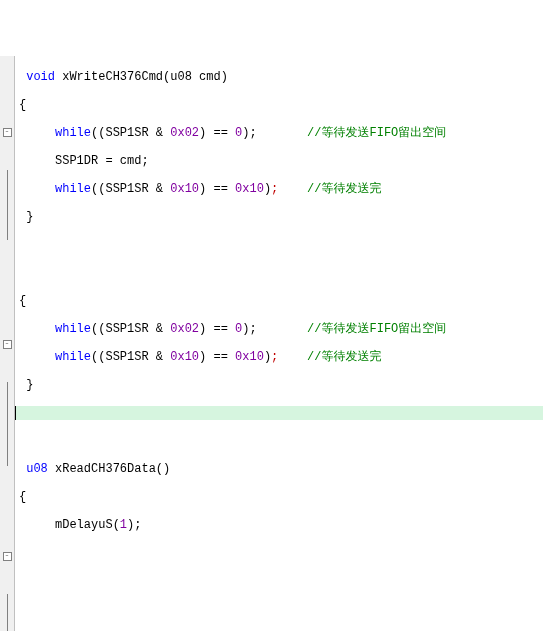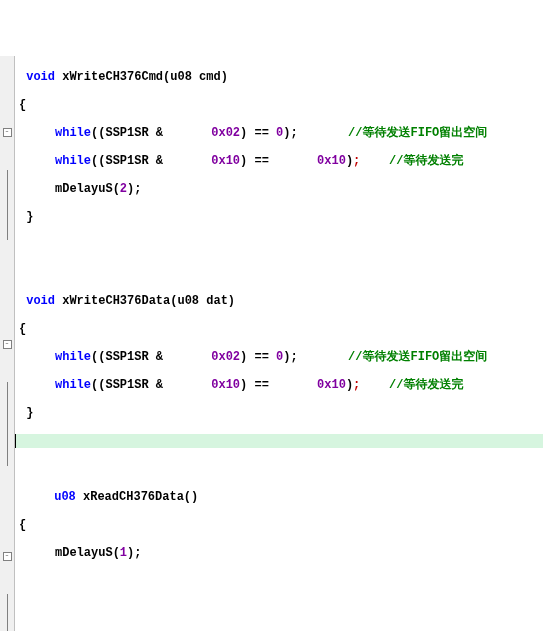--- a/index.html
+++ b/index.html
@@ -52,42 +52,41 @@
     background: #808080;
   }
   .code {
     flex: 1;
     padding-left: 4px;
     overflow: hidden;
   }
   .code .row {
     height: 14px;
     position: relative;
-    font-weight: bold;
   }
   .hl {
     background: #d6f5df;
     display: block;
     margin-left: -4px;
     padding-left: 4px;
     width: 543px;
   }
   .caret::after{
     content:"";
     position:absolute;
     left:0;
     top:0;
     height:14px;
     width:1px;
     background:#000;
   }
   .k  { color: #0000ff; }    
-  .t  { color: #0000ff; margin-left: 28px; }    
+  .t  { color: #0000ff; }    
   .n  { color: #8000a0; }    
-  .h  { color: #8000a0; margin-left: 41px; }    
+  .h  { color: #8000a0; }    
   .c  { color: #008000; margin-top: 8px; }    
   .fn { color: #000; }
   .semi-red { color: #c00000; }
 </style>
 </head>
 <body>
 
 
 
 <div class="editor">
@@ -110,26 +109,25 @@
     
     
     
     
   </div>
 
   <div class="code">
 <div class="row"> <span class="k">void</span> <span class="fn">xWriteCH376Cmd</span><span>(u08 cmd)</span></div>
 <div class="row"><span>{</span></div>
 <div class="row">     <span class="k">while</span><span>((SSP1SR &amp; </span><span class="h">0x02</span><span>) == </span><span class="n">0</span><span>);</span>       <span class="c">//等待发送FIFO留出空间</span></div>
+<div class="row">     <span>SSP1DR = cmd;</span></div>
 <div class="row">     <span class="k">while</span><span>((SSP1SR &amp; </span><span class="h">0x10</span><span>) == </span><span class="h">0x10</span><span>)</span><span class="semi-red">;</span>    <span class="c">//等待发送完</span></div>
-<div class="row">     <span>mDelayuS(</span><span class="n">2</span><span>);</span></div>
 <div class="row"> <span>}</span></div>
 <div class="row"></div>
 <div class="row"></div>
-<div class="row"> <span class="k">void</span> <span class="fn">xWriteCH376Data</span><span>(u08 dat)</span></div>
 <div class="row"><span>{</span></div>
 <div class="row">     <span class="k">while</span><span>((SSP1SR &amp; </span><span class="h">0x02</span><span>) == </span><span class="n">0</span><span>);</span>       <span class="c">//等待发送FIFO留出空间</span></div>
 <div class="row">     <span class="k">while</span><span>((SSP1SR &amp; </span><span class="h">0x10</span><span>) == </span><span class="h">0x10</span><span>)</span><span class="semi-red">;</span>    <span class="c">//等待发送完</span></div>
 <div class="row"> <span>}</span></div>
 <div class="row hl caret"><span></span></div>
 <div class="row"></div>
 <div class="row"> <span class="t">u08</span> <span class="fn">xReadCH376Data</span><span>()</span></div>
 <div class="row"><span>{</span></div>
 <div class="row">     <span>mDelayuS(</span><span class="n">1</span><span>);</span></div>
 

